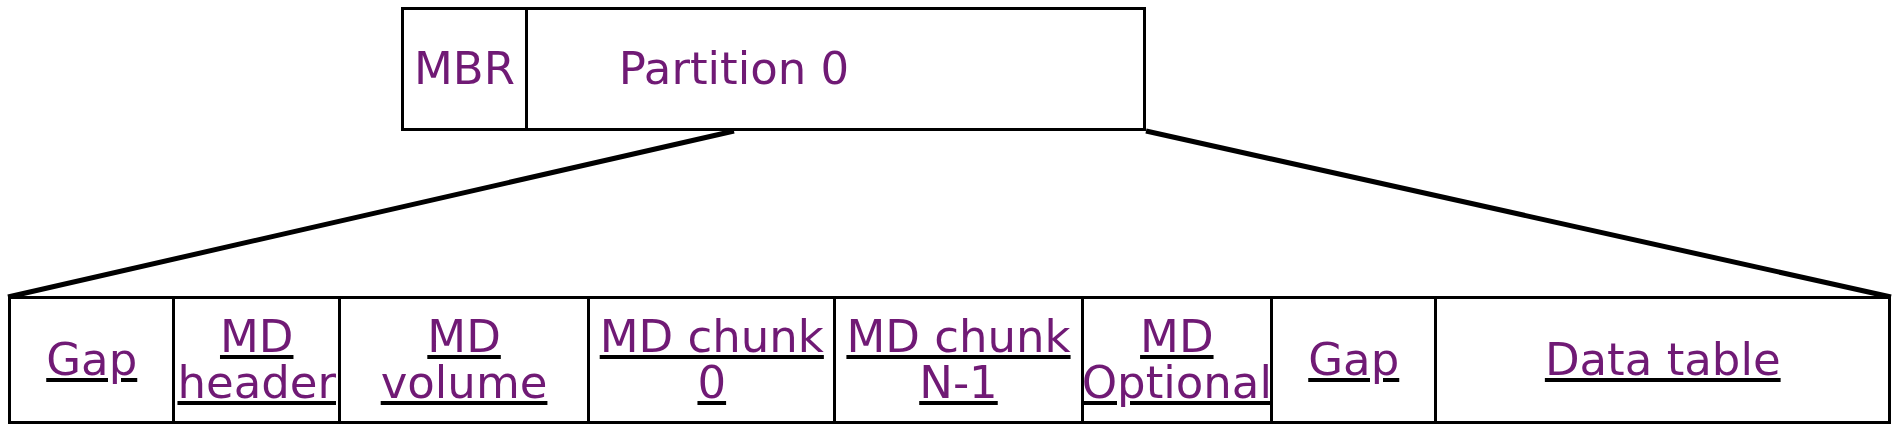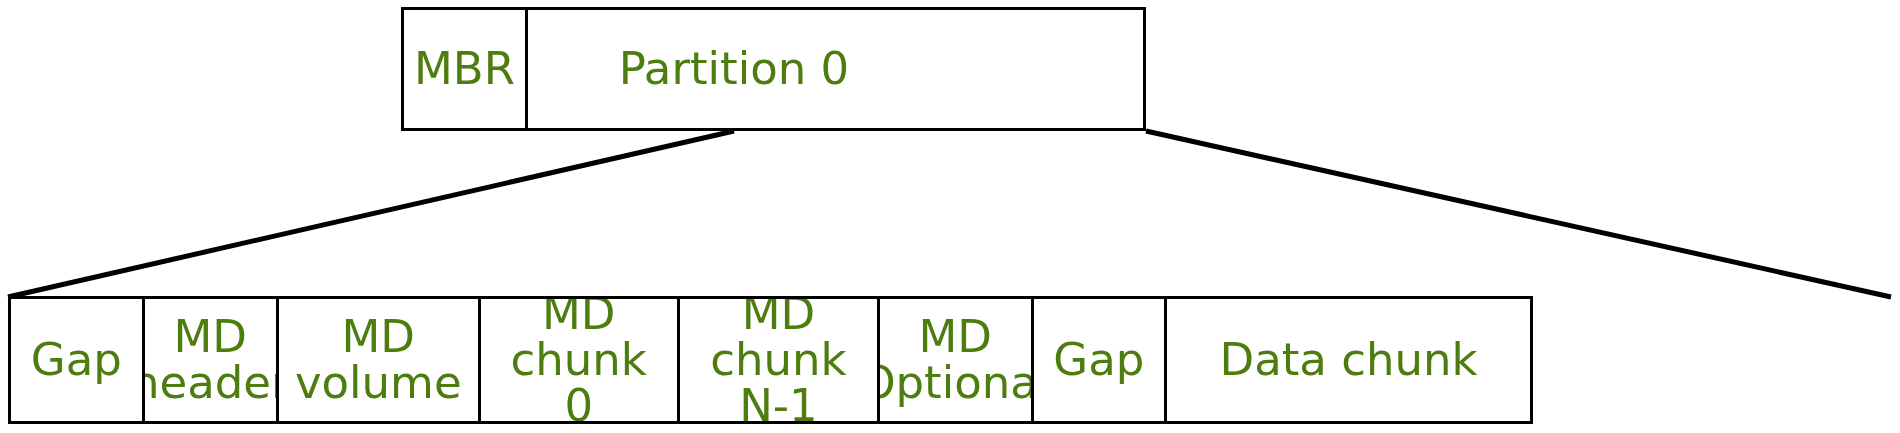--- a/index.html
+++ b/index.html
@@ -37,32 +37,33 @@
   #top-row {
     left: 401px;
     top: 7px;
     width: 745px;
     height: 124px;
   }
   
   #bottom-row {
     left: 8px;
     top: 296px;
-    width: 1525px;
+    width: 1883px;
     height: 128px;
+    text-decoration: underline;
   }
   .cell {
     box-sizing: border-box;
     display: flex;
     align-items: center;
     justify-content: center;
     text-align: center;
     line-height: 1.02;
     font-size: 45px;
-    color: #4d7c0f;
+    color: #701a75;
     border-right: 3px solid #000000;
     padding: 0 2px;
     white-space: pre-line;
     overflow: hidden;
   }
   .cell:last-child {
     border-right: none;
   }
   .cell-label {
     display: block;
@@ -109,17 +110,17 @@
 N-1</span>
     </div>
     <div class="cell" style="width:190px">
       <span class="cell-label">MD
 Optional</span>
     </div>
     <div class="cell" style="width:165px">
       <span class="cell-label">Gap</span>
     </div>
     <div class="cell" style="width:452px">
-      <span class="cell-label">Data chunk</span>
+      <span class="cell-label">Data table</span>
     </div>
   </div>
 
 </div>
 
 </body></html>

